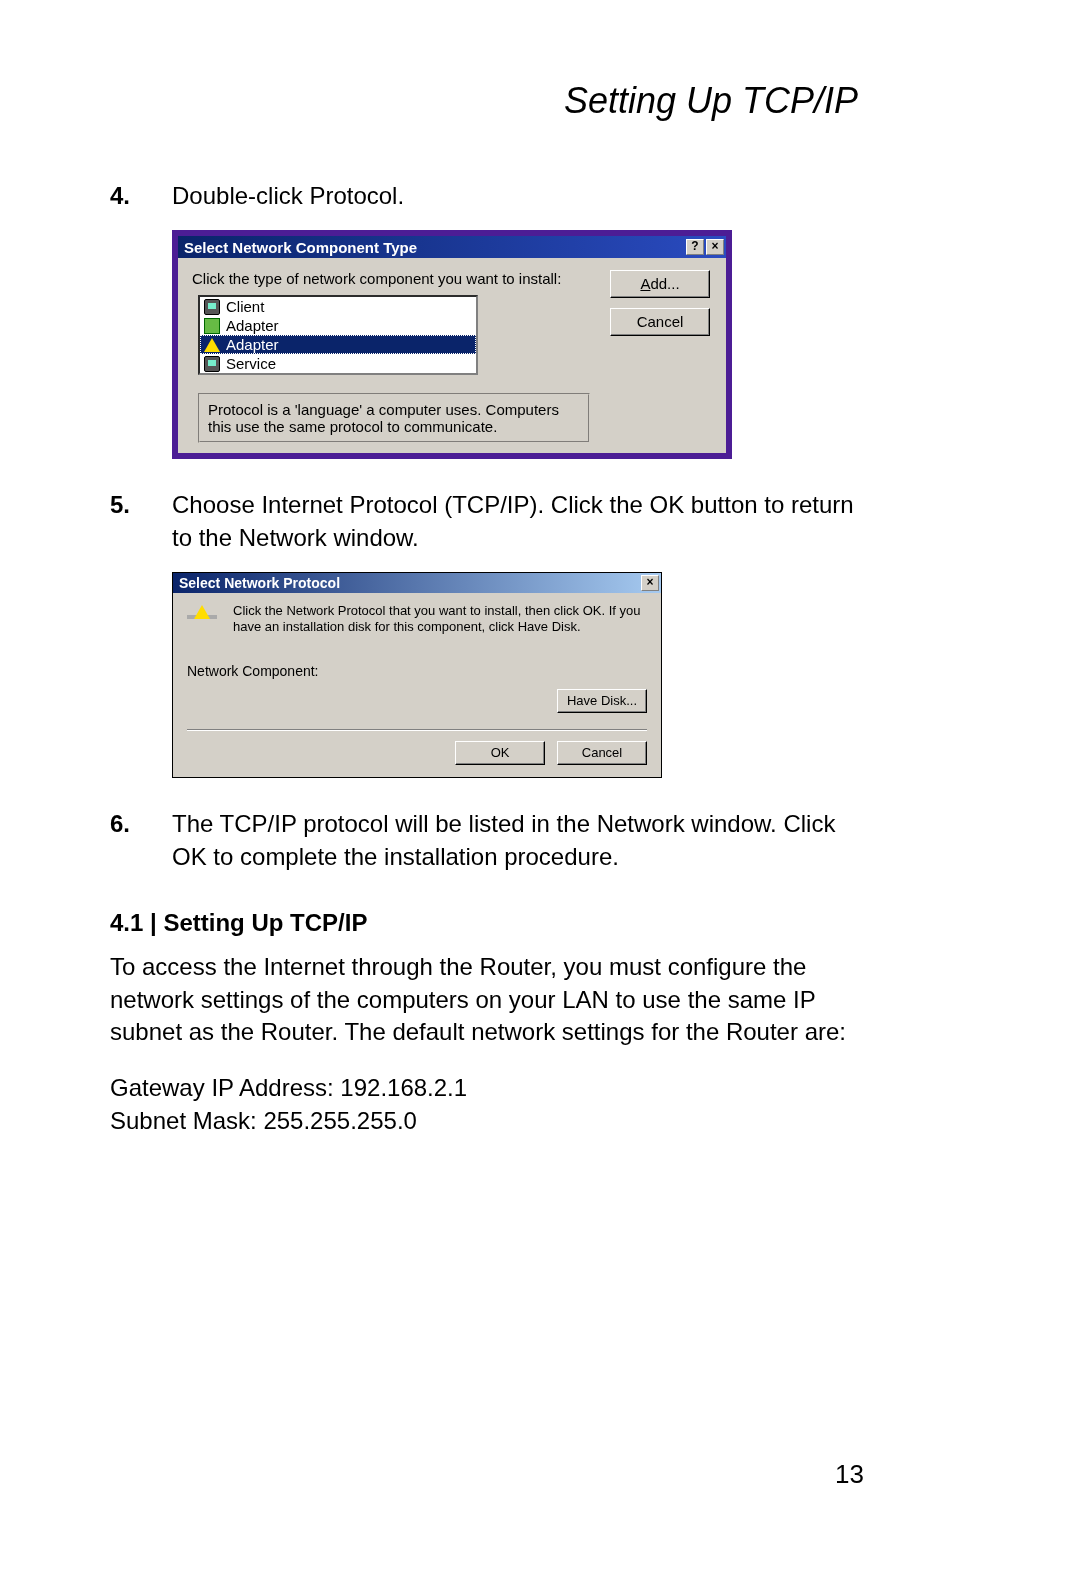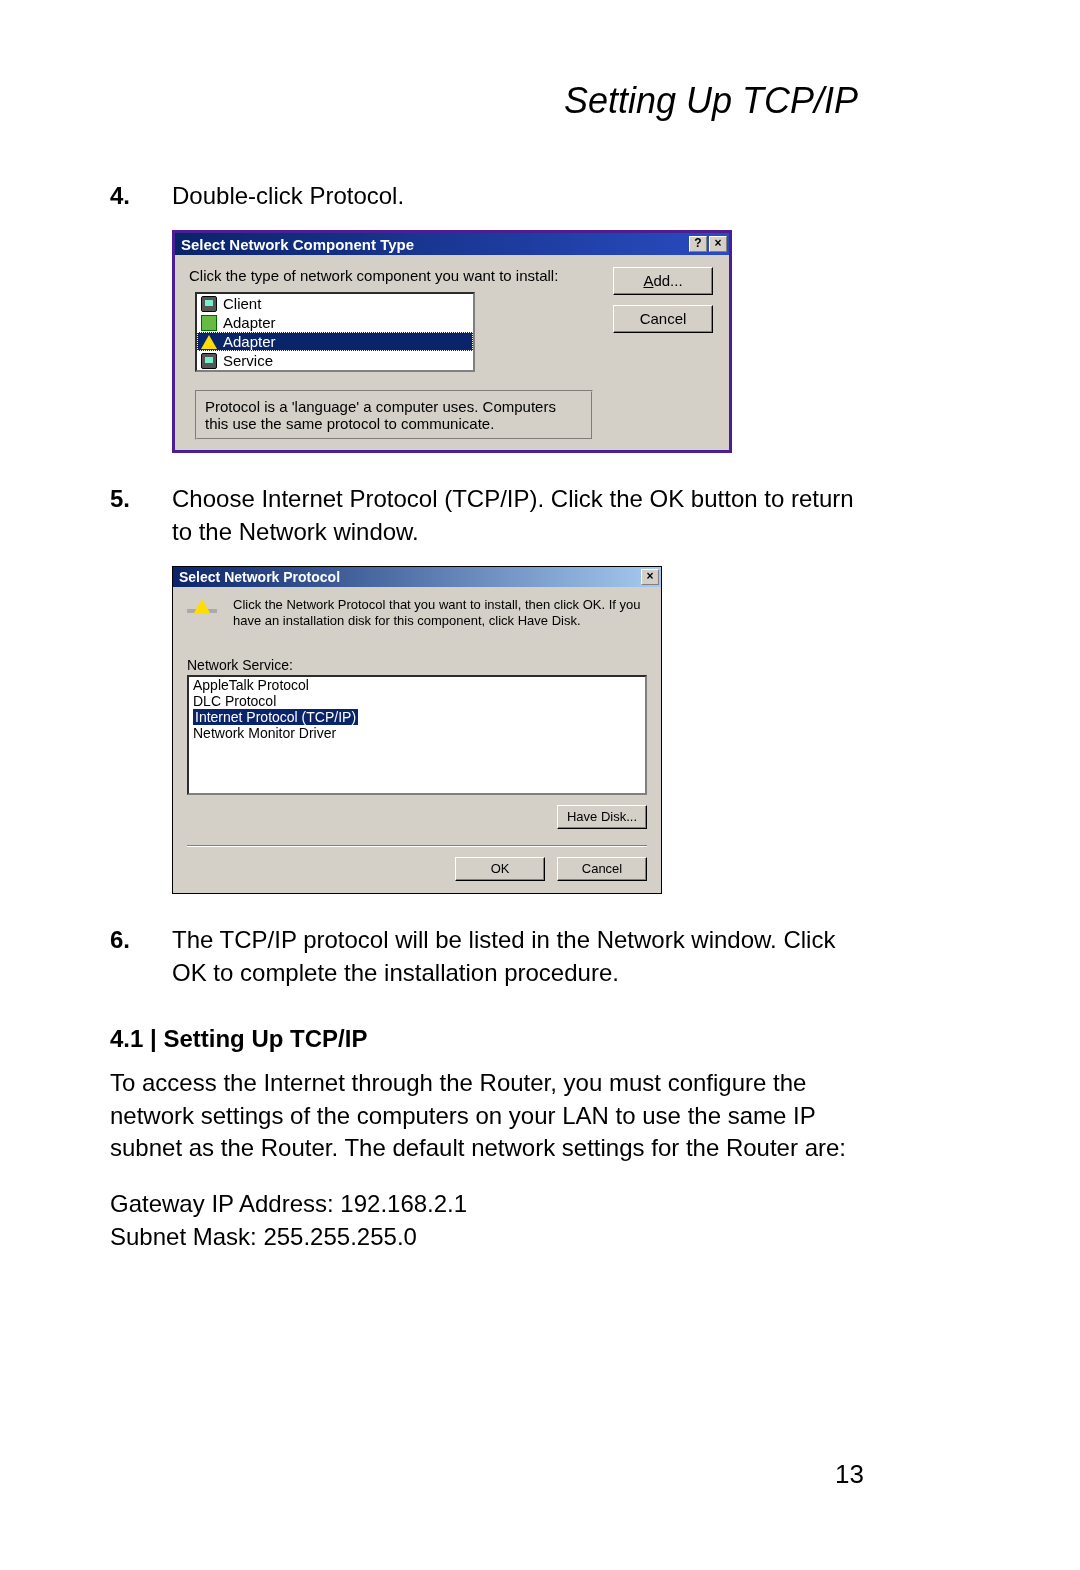--- a/index.html
+++ b/index.html
@@ -8,21 +8,21 @@
   .page-header { text-align: right; font-style: italic; font-size: 36px; margin-bottom: 58px; }
   .step { display: flex; margin-bottom: 18px; font-size: 24px; line-height: 1.35; }
   .step-num { width: 62px; flex: 0 0 62px; font-weight: bold; }
   .step-text { flex: 1; }
   .dialog-wrap { margin: 10px 0 30px 62px; }
   .section-head { font-weight: bold; font-size: 24px; margin: 36px 0 14px 0; }
   .para { font-size: 24px; line-height: 1.35; margin-bottom: 24px; }
   .pageno { position: absolute; bottom: 80px; right: 104px; font-size: 26px; }
 
   
-  .dlg1 { width: 560px; background: #d4d0c8; border: 3px solid #4c1d95; font-family: "Tahoma", sans-serif; font-size: 15px; }
+  .dlg1 { width: 560px; background: #d4d0c8; border: 6px solid #4c1d95; font-family: "Tahoma", sans-serif; font-size: 15px; }
   .dlg1 .titlebar { display: flex; align-items: center; background: linear-gradient(to right, #0a246a, #2a4bc0); color: #fff; height: 22px; padding: 0 2px 0 6px; font-weight: bold; }
   .titlebar .spacer { flex: 1; }
   .titlebtn { width: 18px; height: 16px; background: #d4d0c8; border: 1px solid #808080; border-top-color:#fff; border-left-color:#fff; color:#000; font-size:12px; line-height:12px; text-align:center; margin-left:2px; font-weight:bold; font-family: sans-serif; }
   .dlg1 .body { padding: 12px 10px 10px 14px; display: flex; }
   .dlg1 .leftcol { flex: 1; }
   .dlg1 .instr { margin-bottom: 6px; }
   .dlg1 .listbox { border: 2px inset #808080; background: #fff; margin: 8px 0 8px 6px; width: 280px; }
   .dlg1 .listbox .item { display:flex; align-items:center; padding: 1px 4px; gap:6px; }
   .dlg1 .listbox .item.selected { background: #0a246a; color:#fff; outline: 1px dotted #fff; outline-offset: -1px; }
   .dlg1 .desc { border: 1px solid #808080; border-top-color:#fff; border-left-color:#fff; border:2px groove #d4d0c8; padding: 6px 8px; margin: 18px 6px 0 6px; background:#d4d0c8; }
@@ -118,27 +118,21 @@
       <div class="titlebar">
         <span>Select Network Protocol</span>
         <span class="spacer"></span>
         <span class="titlebtn">×</span>
       </div>
       <div class="body2">
         <div class="toprow">
           <div class="picon"></div>
           <div class="toptext">Click the Network Protocol that you want to install, then click OK. If you have an installation disk for this component, click Have Disk.</div>
         </div>
-        <div class="lbl">Network Service:</div>
-        <div class="listbox2">
-          <div class="rowwrap"><span class="item">AppleTalk Protocol</span></div>
-          <div class="rowwrap"><span class="item">DLC Protocol</span></div>
-          <div class="rowwrap"><span class="item selected">Internet Protocol (TCP/IP)</span></div>
-          <div class="rowwrap"><span class="item">Network Monitor Driver</span></div>
-        </div>
+        <div class="lbl">Network Component:</div>
         <div class="btnrow-right">
           <span class="winbtn2">Have Disk...</span>
         </div>
         <div class="hr"></div>
         <div class="btnrow-ok">
           <span class="winbtn2">OK</span>
           <span class="winbtn2">Cancel</span>
         </div>
       </div>
     </div>

